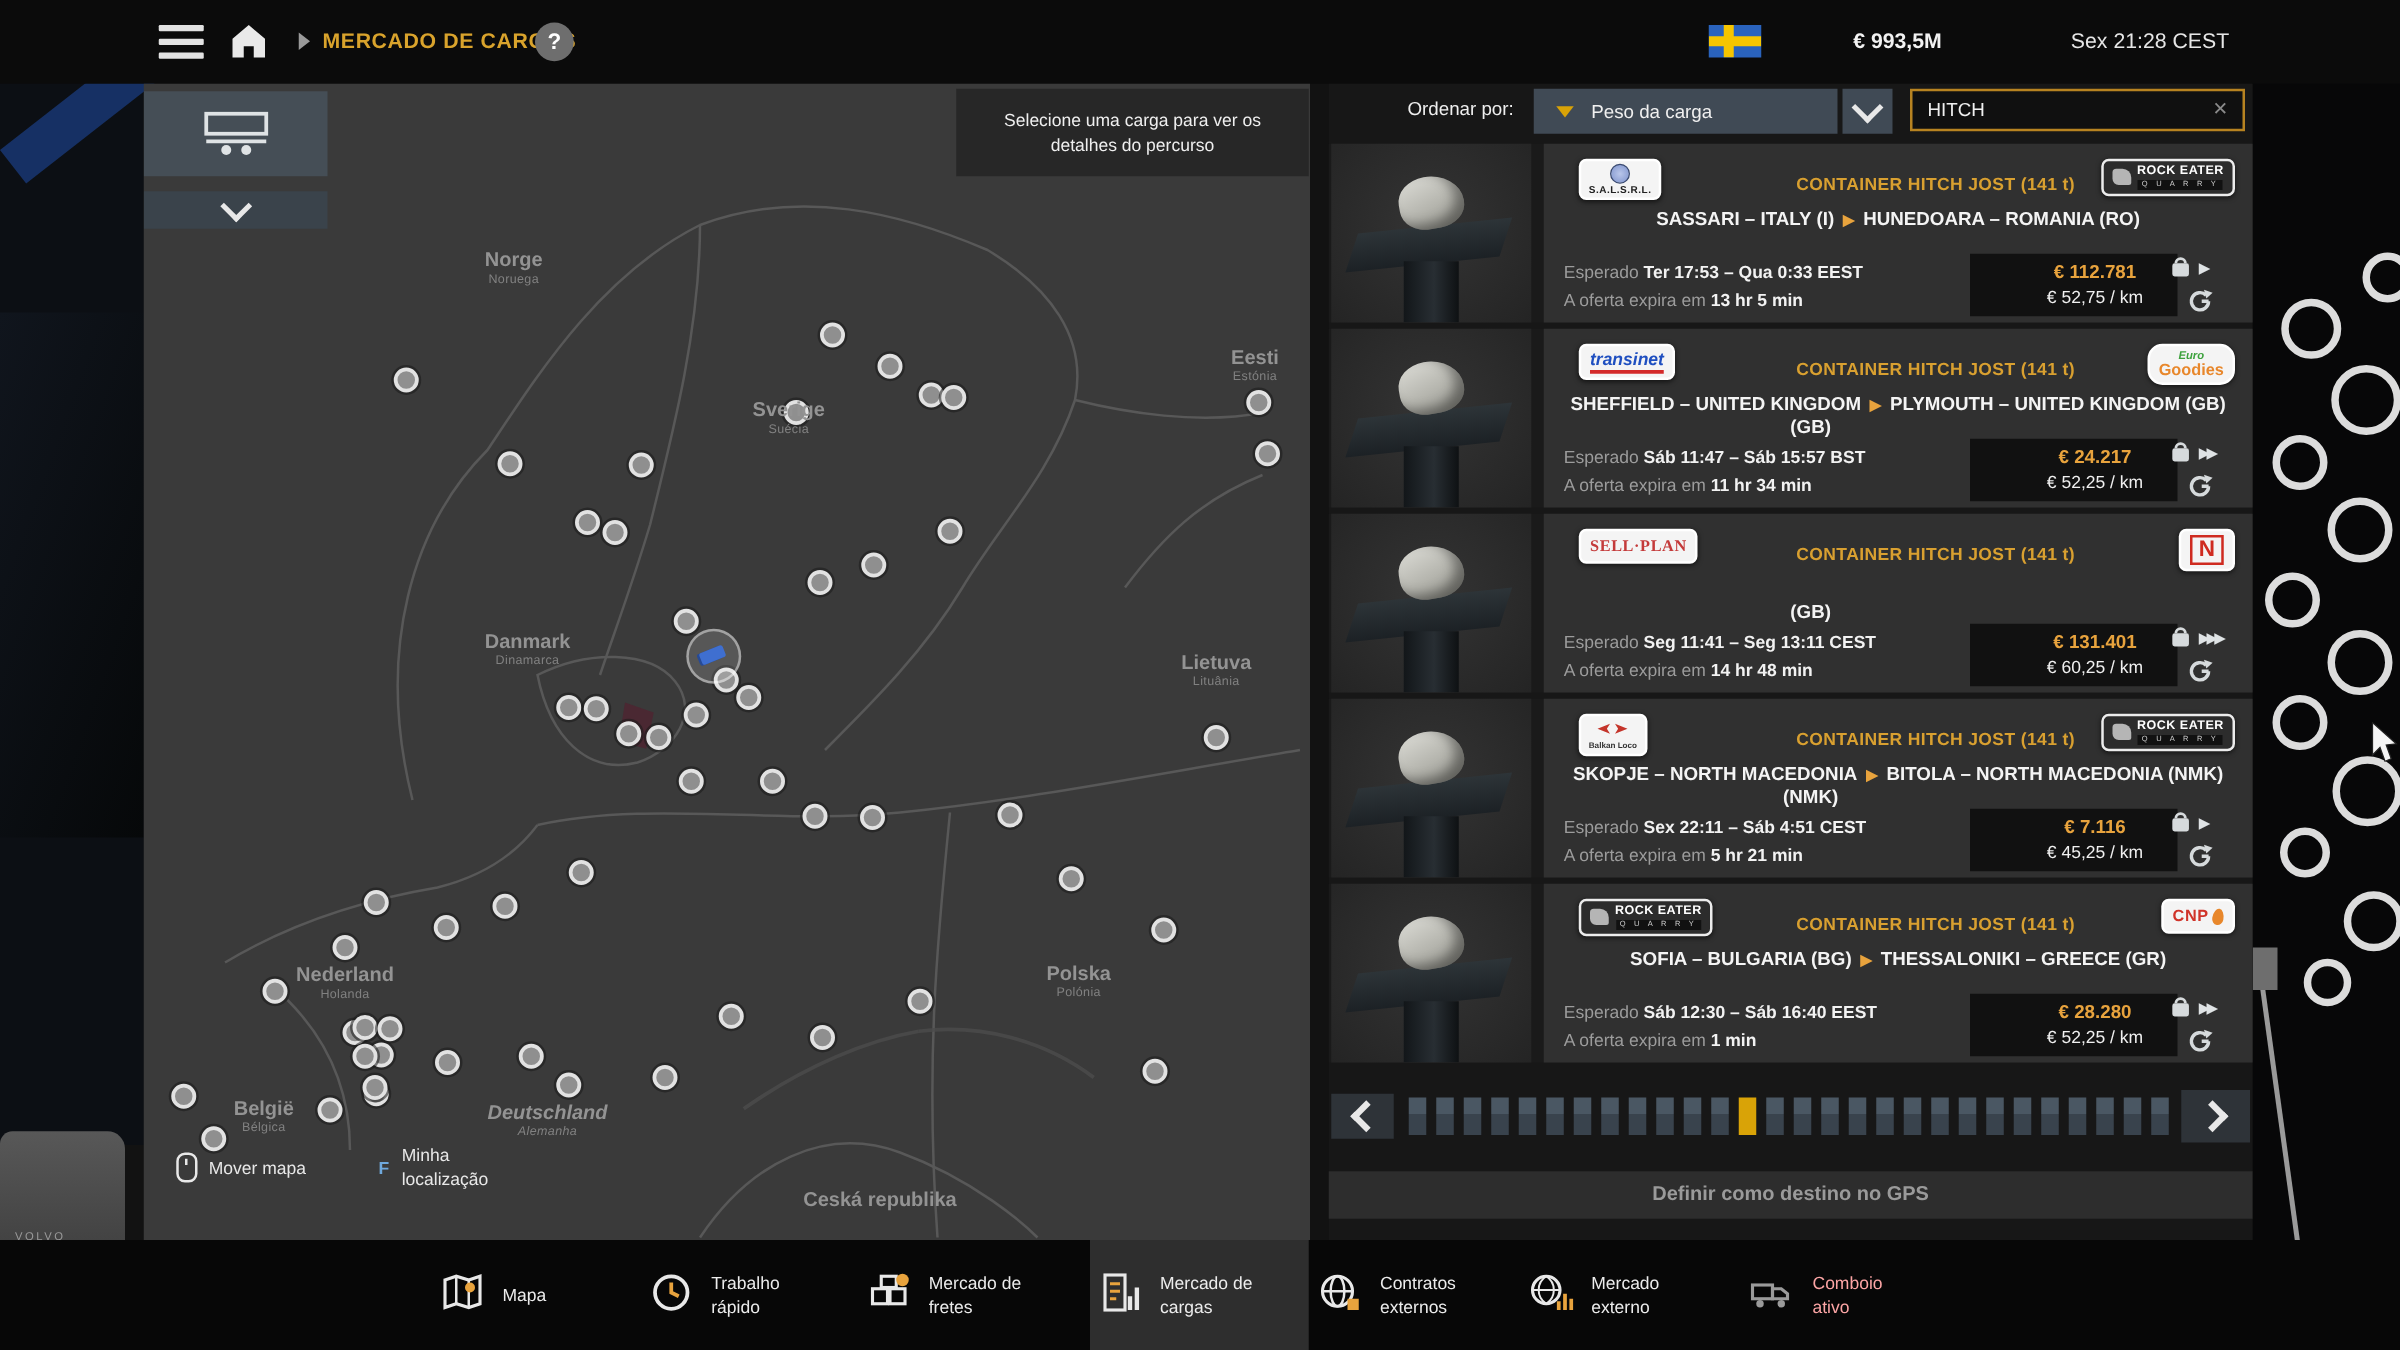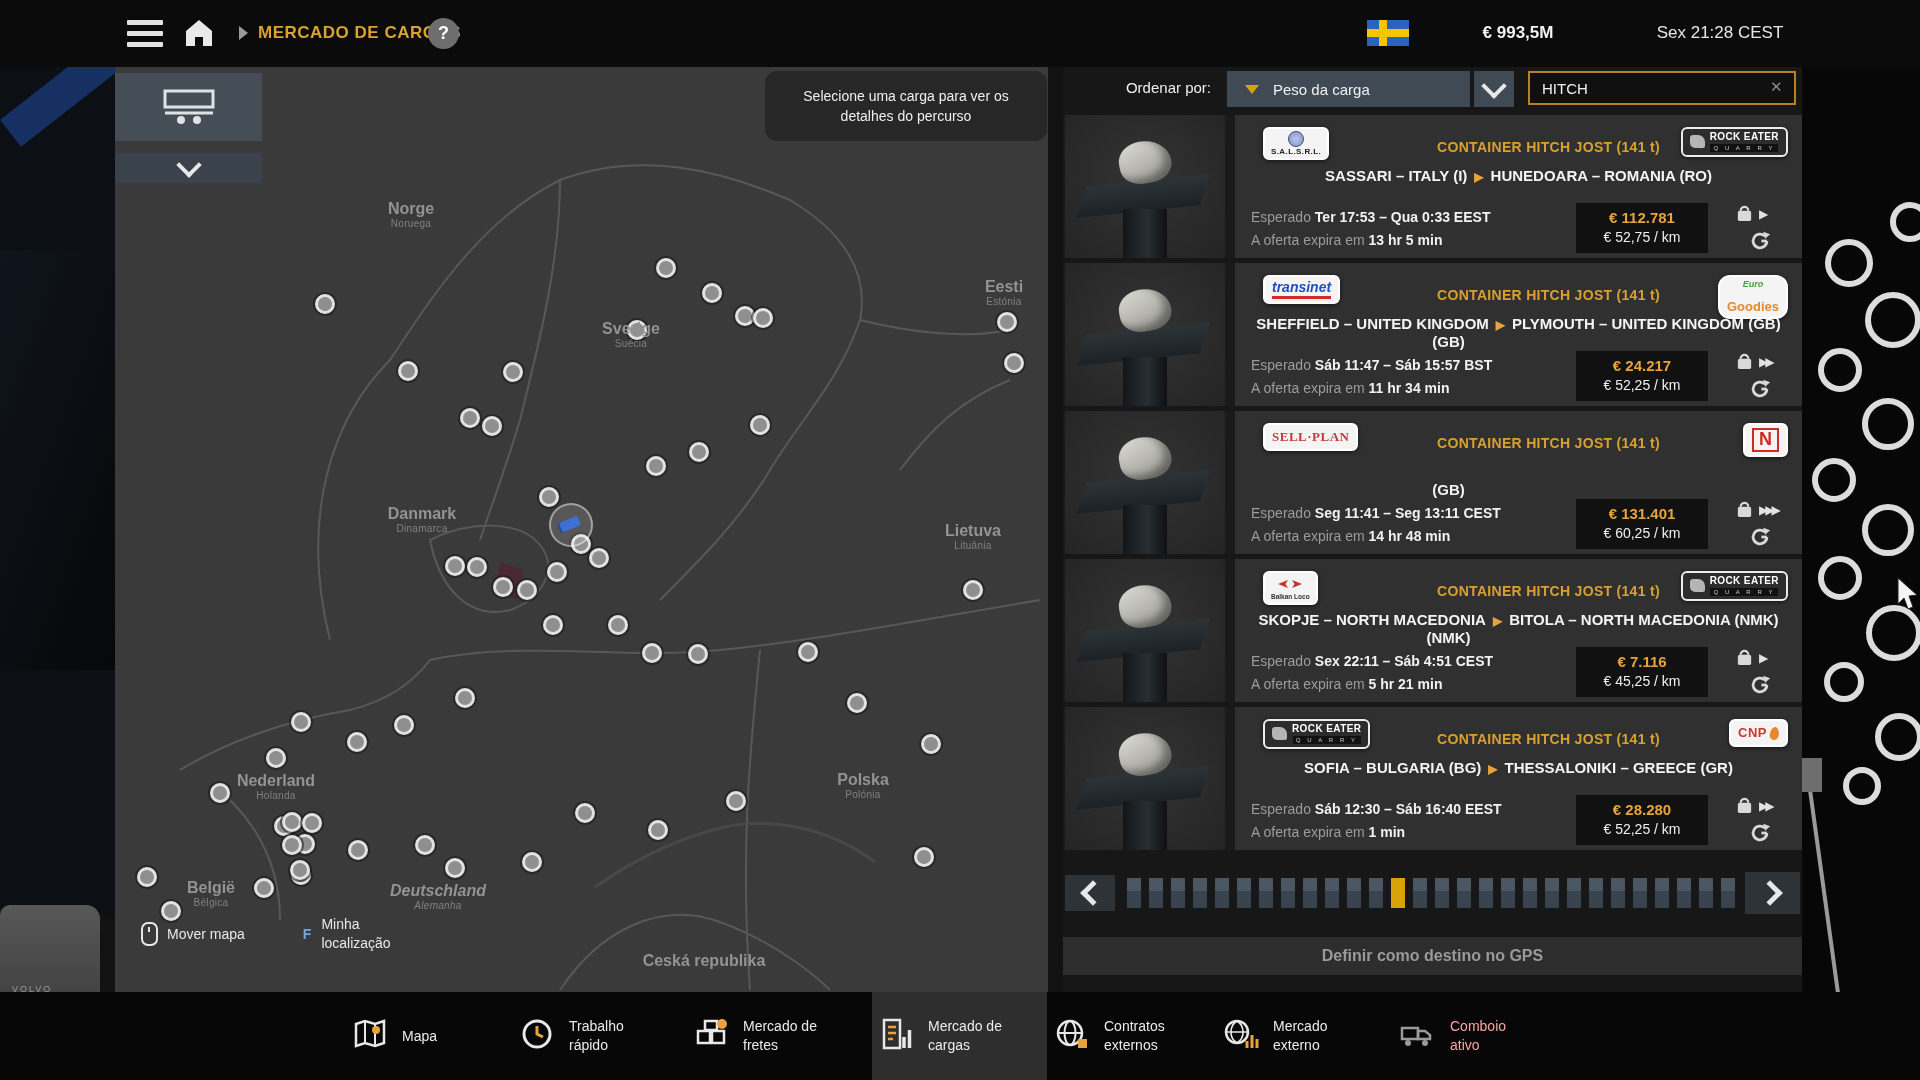--- a/index.html
+++ b/index.html
@@ -30,21 +30,21 @@
   .clock-txt{position:absolute;left:1625px;top:23px;width:190px;text-align:center;font-size:17px;color:#e6e6e6;}
 
   
   .map{position:absolute;left:115px;top:67px;width:933px;height:925px;background:#3a3a3a;overflow:hidden;}
   .map svg.borders{position:absolute;left:0;top:0;}
   .city-dot{position:absolute;width:14px;height:14px;border-radius:50%;background:#8f8f8f;border:3px solid #e2e2e2;box-shadow:0 0 0 2px rgba(25,25,25,.55);}
   .country{position:absolute;transform:translateX(-50%);text-align:center;color:#939393;font-weight:bold;font-size:16px;line-height:1.1;white-space:nowrap;}
   .country .sub{display:block;font-size:10px;font-weight:normal;color:#818181;letter-spacing:.3px;}
   .player{position:absolute;width:40px;height:40px;border-radius:50%;background:rgba(255,255,255,.15);border:2px solid rgba(255,255,255,.45);}
   .player .truck{position:absolute;left:9px;top:14px;width:20px;height:10px;background:#3f6fd0;border-radius:2px;transform:rotate(-22deg);box-shadow:-2px 0 0 #274a95;}
-  .tooltip{position:absolute;left:650px;top:4px;width:282px;height:70px;background:rgba(38,38,38,.95);border-radius:12px;color:#efefef;font-size:14px;display:flex;align-items:center;justify-content:center;text-align:center;padding:0 22px;box-sizing:border-box;line-height:1.45;}
+  .tooltip{position:absolute;left:650px;top:4px;width:282px;height:70px;background:rgba(38,38,38,.95);border-radius:0;color:#efefef;font-size:14px;display:flex;align-items:center;justify-content:center;text-align:center;padding:0 22px;box-sizing:border-box;line-height:1.45;}
   .trailer-btn{position:absolute;left:0;top:6px;width:147px;height:68px;background:#454e56;display:flex;align-items:center;justify-content:center;}
   .trailer-expand{position:absolute;left:0;top:86px;width:147px;height:30px;background:#3a434b;display:flex;align-items:center;justify-content:center;}
   .legend{position:absolute;left:26px;top:848px;display:flex;align-items:center;color:#e8e8e8;font-size:14px;}
   .mouse-ico{width:13px;height:20px;border:2px solid #e8e8e8;border-radius:7px;margin-right:9px;position:relative;}
   .mouse-ico::after{content:"";position:absolute;left:5px;top:3px;width:2px;height:5px;background:#e8e8e8;}
   .keyhint{color:#6fa8dc;font-weight:bold;margin:0 10px 0 58px;}
   .loc-label{width:100px;line-height:1.35;}
 
   
   .panel{position:absolute;left:1063px;top:67px;width:739px;height:925px;background:#171717;}
@@ -63,21 +63,21 @@
   .hitch-dome{position:absolute;left:54px;top:26px;width:52px;height:42px;background:linear-gradient(160deg,#dcdcd6,#96968e);border-radius:45% 55% 42% 42%;transform:rotate(-10deg);box-shadow:inset -7px -5px 9px rgba(0,0,0,.38);}
   .hitch-base{position:absolute;left:58px;top:94px;width:44px;height:49px;background:linear-gradient(90deg,#121619,#282e33 55%,#0e1113);}
   .content{position:absolute;left:172px;top:0;width:567px;height:143px;background:#303030;}
   .title{position:absolute;left:120px;right:60px;top:24px;text-align:center;color:#d9a030;font-size:14px;font-weight:bold;letter-spacing:.3px;}
   .route{position:absolute;left:8px;right:8px;top:52px;text-align:center;color:#f4f4f4;font-size:15px;font-weight:bold;white-space:nowrap;}
   .route .sep{color:#e8a33d;font-size:12px;margin:0 7px;}
   .wrap-line{position:absolute;left:0;right:140px;top:70px;text-align:center;color:#f4f4f4;font-size:15px;font-weight:bold;}
   .sched,.expira{position:absolute;left:16px;color:#9c9c9c;font-size:14px;}
   .sched{top:94px;} .expira{top:117px;}
   .sched b,.expira b{color:#f2f2f2;font-weight:bold;}
-  .pricebox{position:absolute;left:341px;top:88px;width:132px;height:50px;background:#111;text-align:center;}
+  .pricebox{position:absolute;left:341px;top:88px;width:132px;height:50px;background:#111;text-align:center;padding-left:34px;}
   .pricebox .price{color:#e8a33d;font-size:15px;font-weight:bold;margin-top:6px;}
   .pricebox .rate{color:#f0f0f0;font-size:14px;margin-top:3px;}
   .cicons{position:absolute;left:500px;top:88px;width:62px;height:52px;}
   .cicons .row1{display:flex;align-items:center;gap:5px;}
   .cicons .arrows{color:#dfe3e5;font-size:12px;letter-spacing:-3px;}
   .cicons .row2{margin:6px 0 0 14px;}
 
   
   .logo{position:absolute;top:12px;display:flex;align-items:center;justify-content:center;background:#f4f4f4;border:2px solid #fff;border-radius:6px;padding:3px 7px;box-shadow:0 1px 4px rgba(0,0,0,.6);min-width:50px;min-height:28px;box-sizing:border-box;}
   .logo .lines{display:flex;flex-direction:column;align-items:center;line-height:1.05;}
@@ -85,21 +85,21 @@
   .logo-salsrl{flex-direction:column;padding:2px 6px;}
   .logo-salsrl::before{content:"";width:14px;height:14px;border-radius:50%;background:radial-gradient(#b9c6ea,#7e93cc);border:1px solid #3a4a70;margin-bottom:1px;}
   .logo-salsrl .l0{font-size:8px;font-weight:bold;color:#222;letter-spacing:.4px;}
   .logo-rockeater{background:#2c2c2c;border-color:#ececec;}
   .logo-rockeater::before{content:"";width:15px;height:13px;background:#b5b5b5;border-radius:3px 7px 2px 5px;margin-right:5px;}
   .logo-rockeater .l0{font-size:10px;font-weight:900;color:#fff;letter-spacing:.4px;}
   .logo-rockeater .l1{font-size:6px;color:#cfcfcf;letter-spacing:2.6px;background:#111;padding:1px 3px;margin-top:1px;}
   .logo-transinet .l0{font-size:14px;font-weight:bold;font-style:italic;color:#1f4fc0;border-bottom:3px solid #d42a2a;padding-bottom:1px;}
   .logo-eurogoodies{border-radius:12px;}
   .logo-eurogoodies .l0{font-size:9px;font-weight:bold;font-style:italic;color:#3da23d;}
-  .logo-eurogoodies .l1{font-size:13px;font-weight:900;color:#e8872b;margin-top:11px;}
+  .logo-eurogoodies .l1{font-size:13px;font-weight:900;color:#e8872b;}
   .logo-sellplan .l0{font-family:"Liberation Serif",serif;font-size:13px;font-weight:bold;color:#c43a3a;letter-spacing:.5px;}
   .logo-nlogo{min-width:36px;}
   .logo-nlogo .l0{font-size:18px;font-weight:900;color:#cf2b20;border:2px solid #cf2b20;padding:0 5px;line-height:1.1;}
   .logo-balkanloco{flex-direction:column;padding:2px 6px;}
   .logo-balkanloco .wings{margin-bottom:1px;}
   .logo-balkanloco .l0{font-size:6.5px;font-weight:bold;color:#333;}
   .logo-cnp .l0{font-size:13px;font-weight:900;color:#d0342a;letter-spacing:.5px;}
   .logo-cnp::after{content:"";width:9px;height:13px;background:#e8872b;border-radius:50% 50% 50% 50%/62% 62% 38% 38%;margin-left:3px;transform:rotate(10deg);}
 
   

